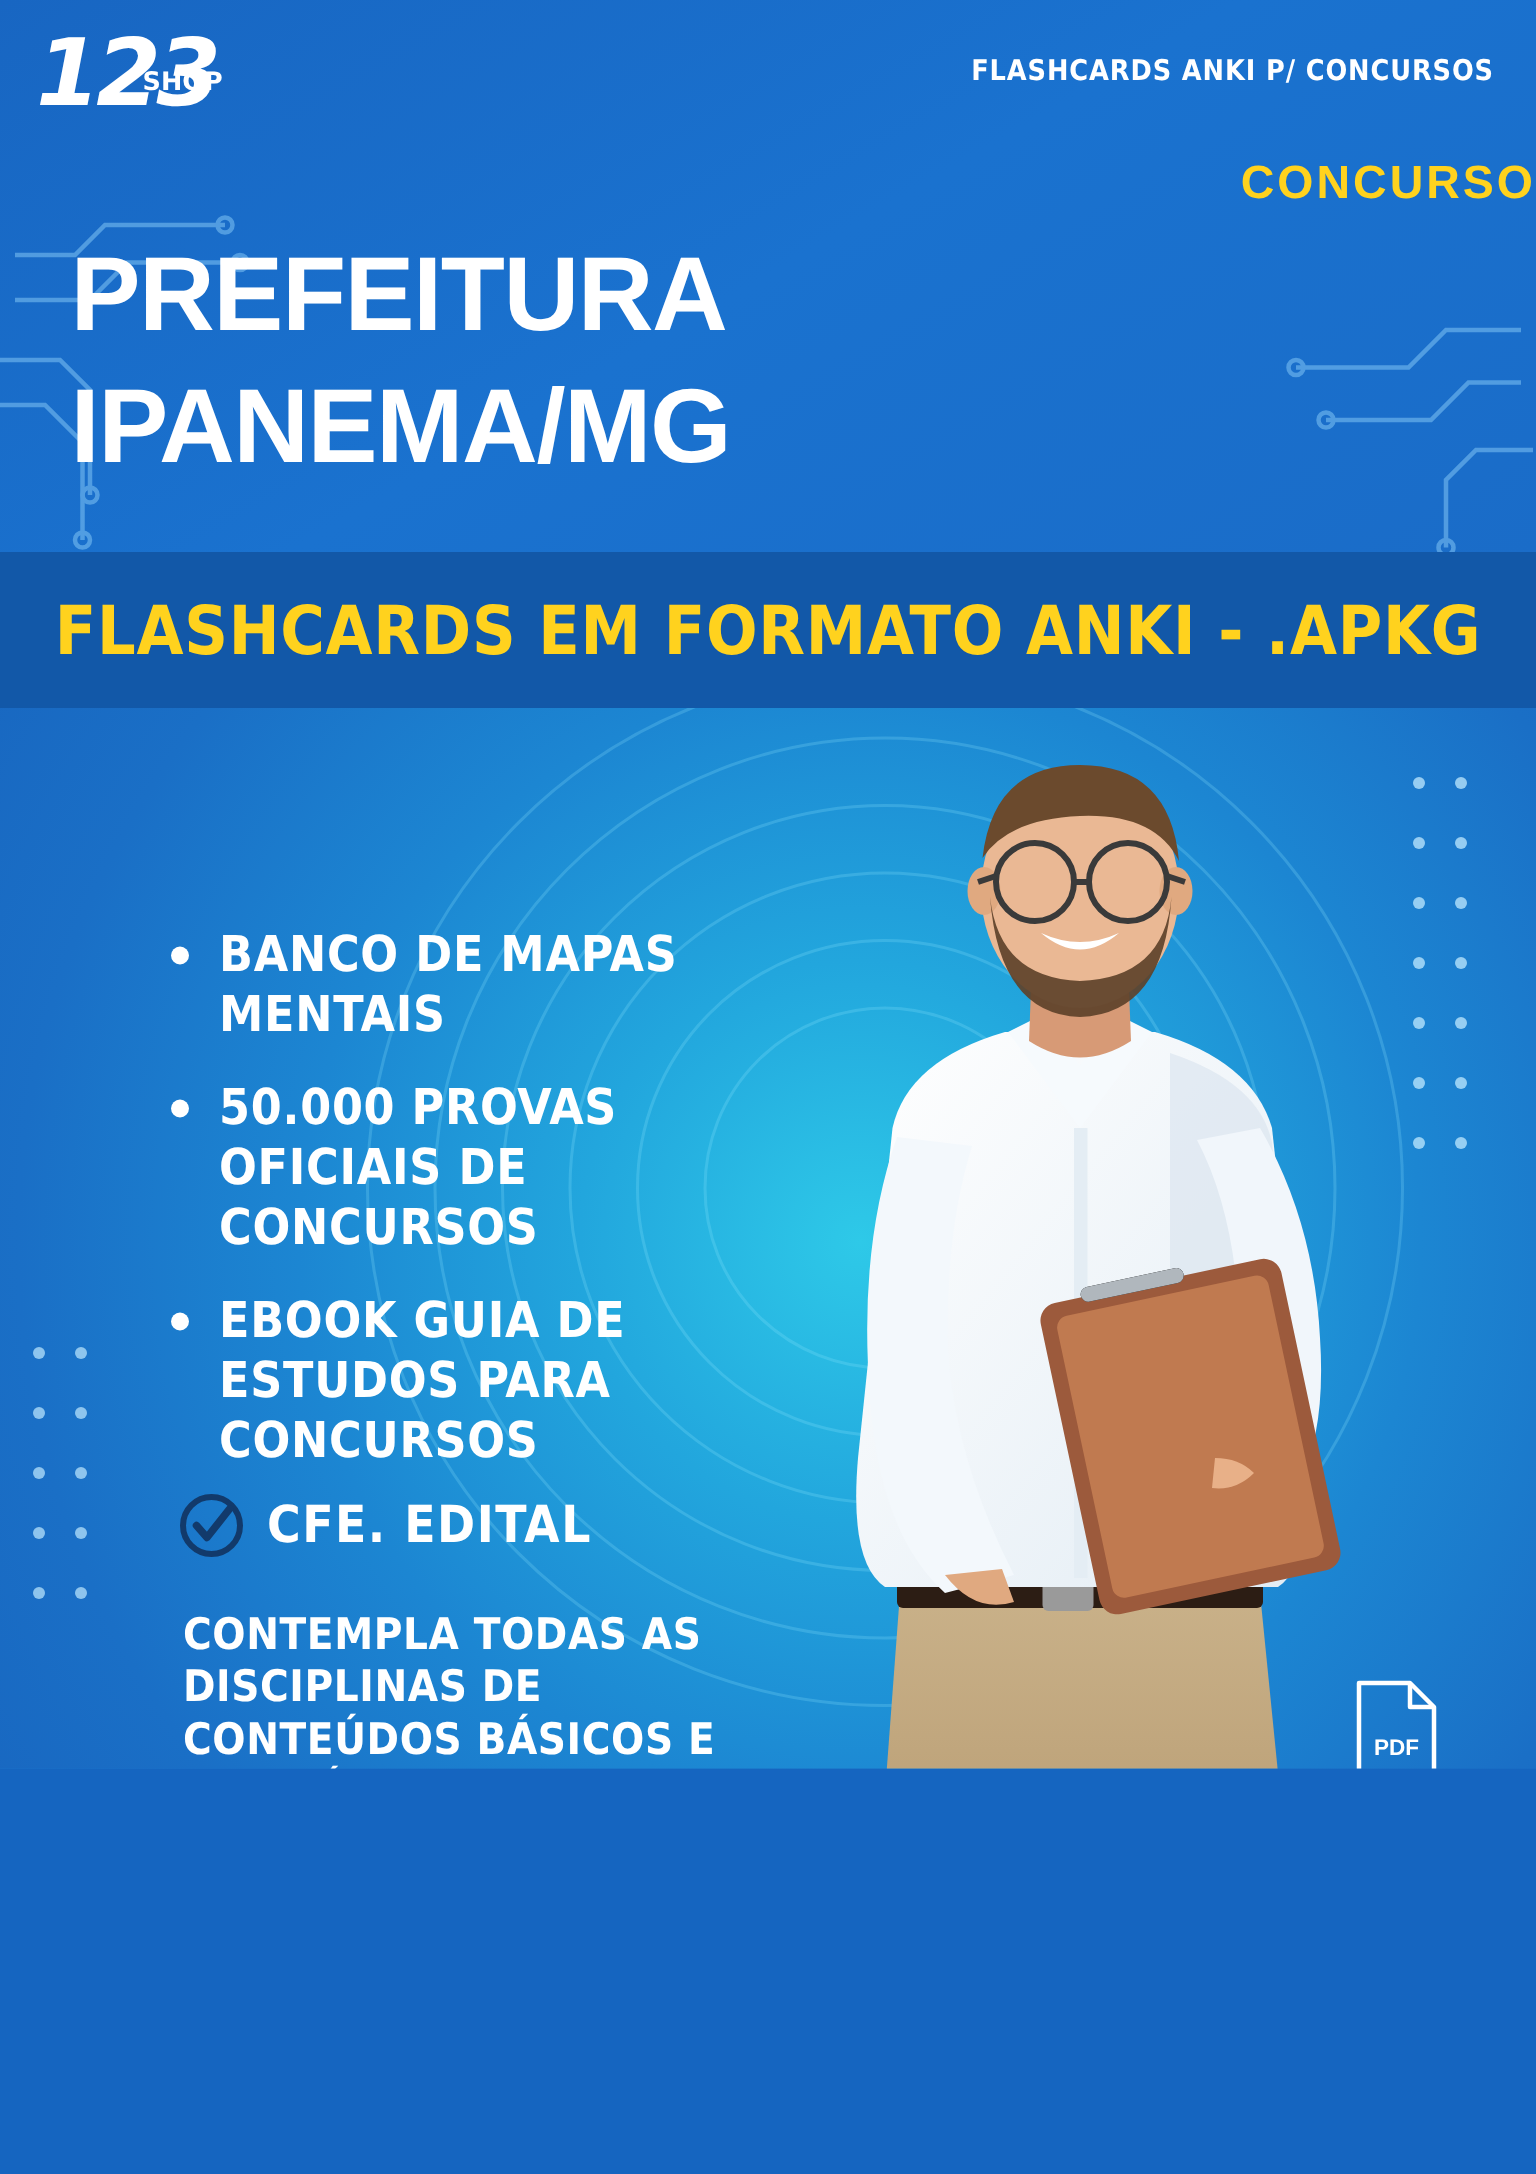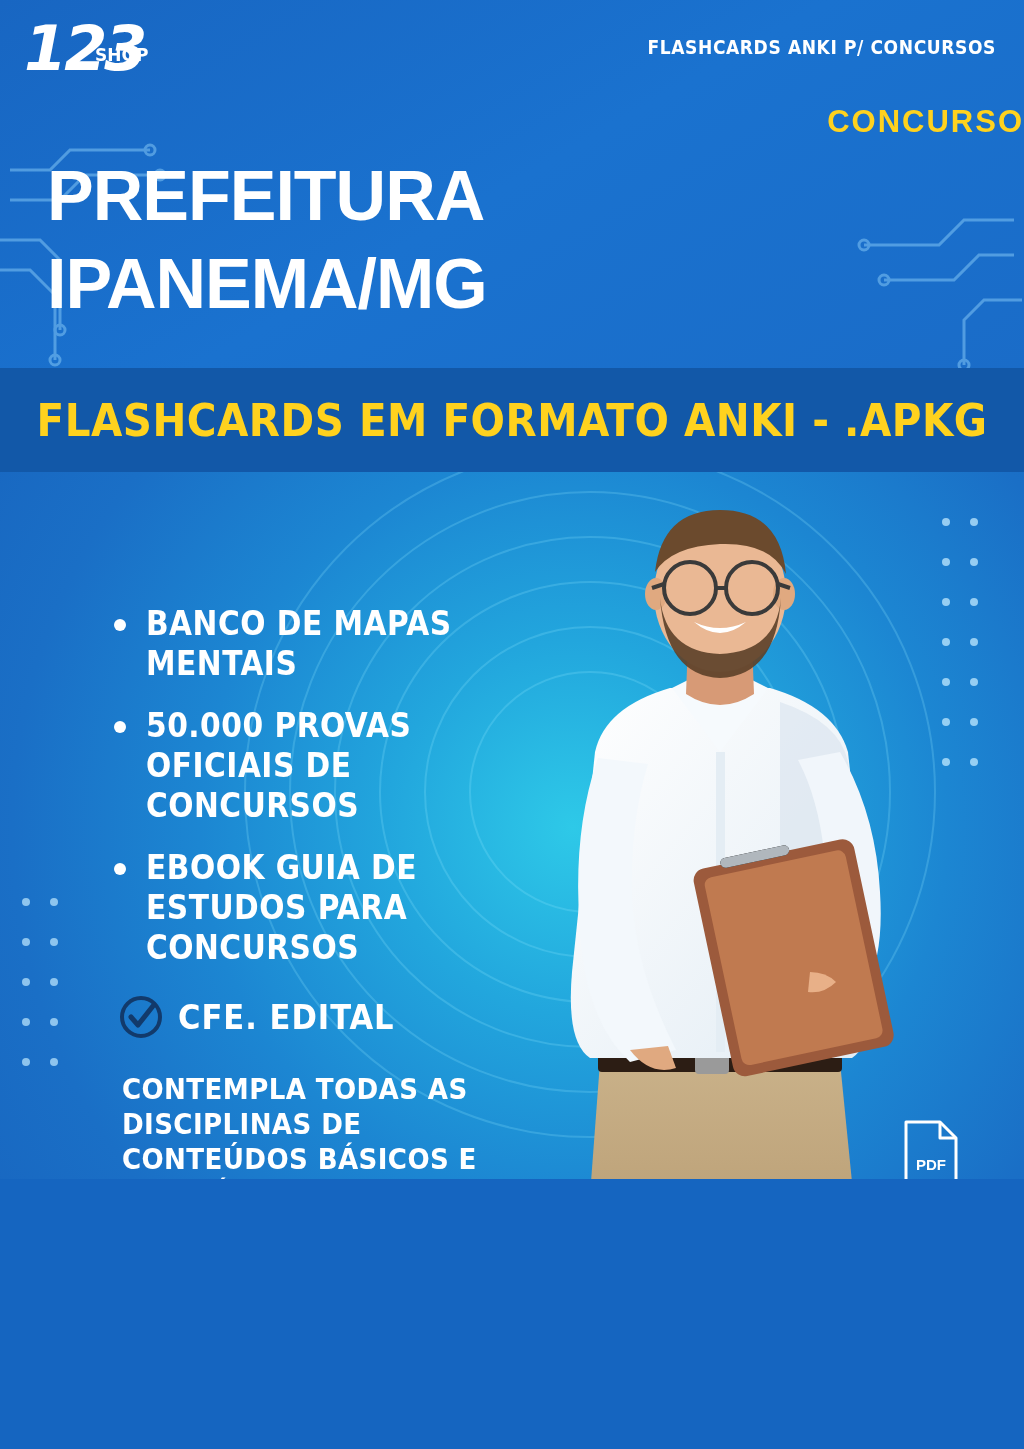--- a/index.html
+++ b/index.html
@@ -132,21 +132,21 @@
   }
   .gift-title {
     color: #ffffff;
     font-size: 36px;
     font-weight: bold;
     letter-spacing: 1px;
     font-family: "DejaVu Sans Condensed", "Liberation Sans", sans-serif;
   }
   .bullets {
     position: absolute;
-    top: 132px;
+    top: 144px;
     left: 106px;
     width: 430px;
     margin: 0;
     padding: 0;
     list-style: none;
   }
   .bullets li {
     position: relative;
     color: #ffffff;
     font-size: 33px;

